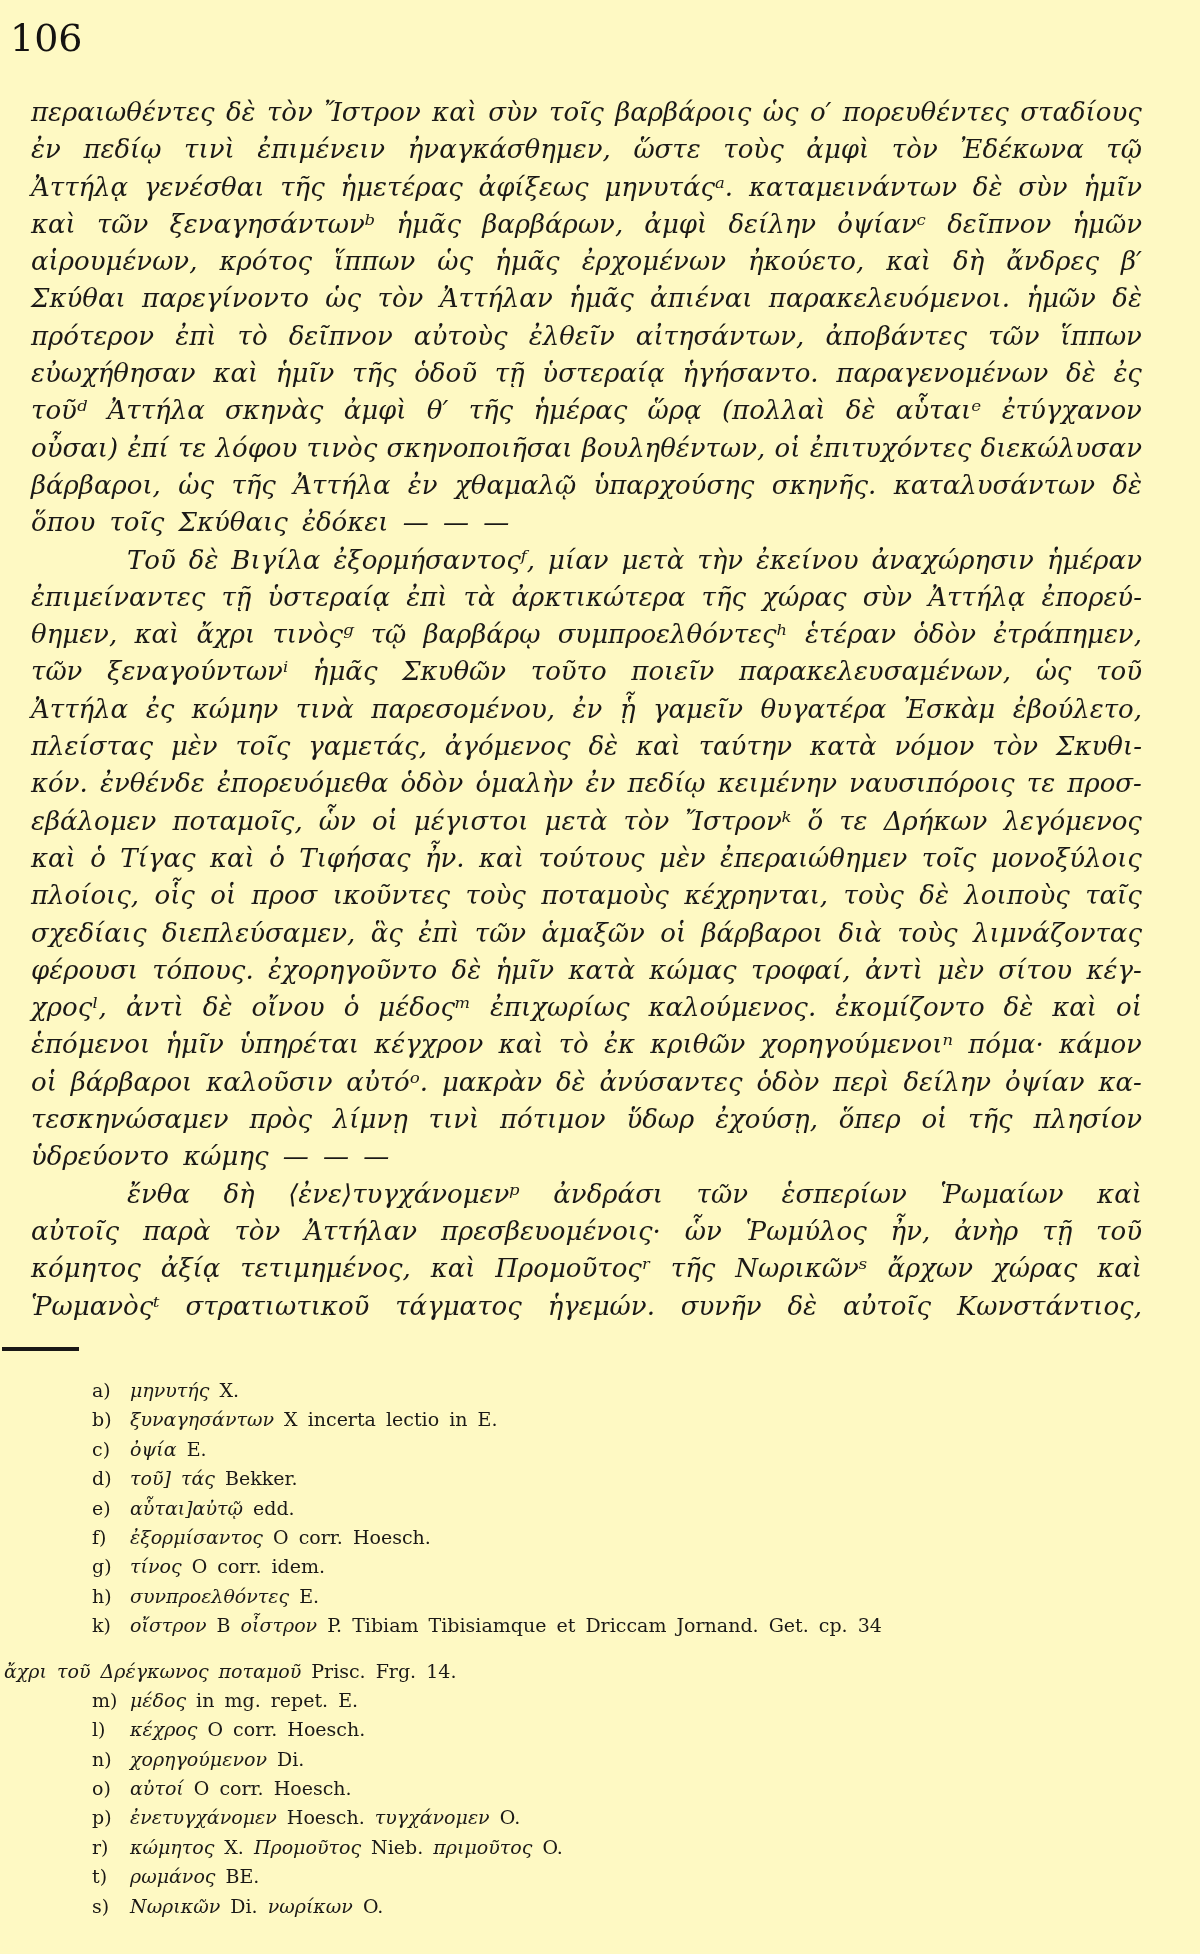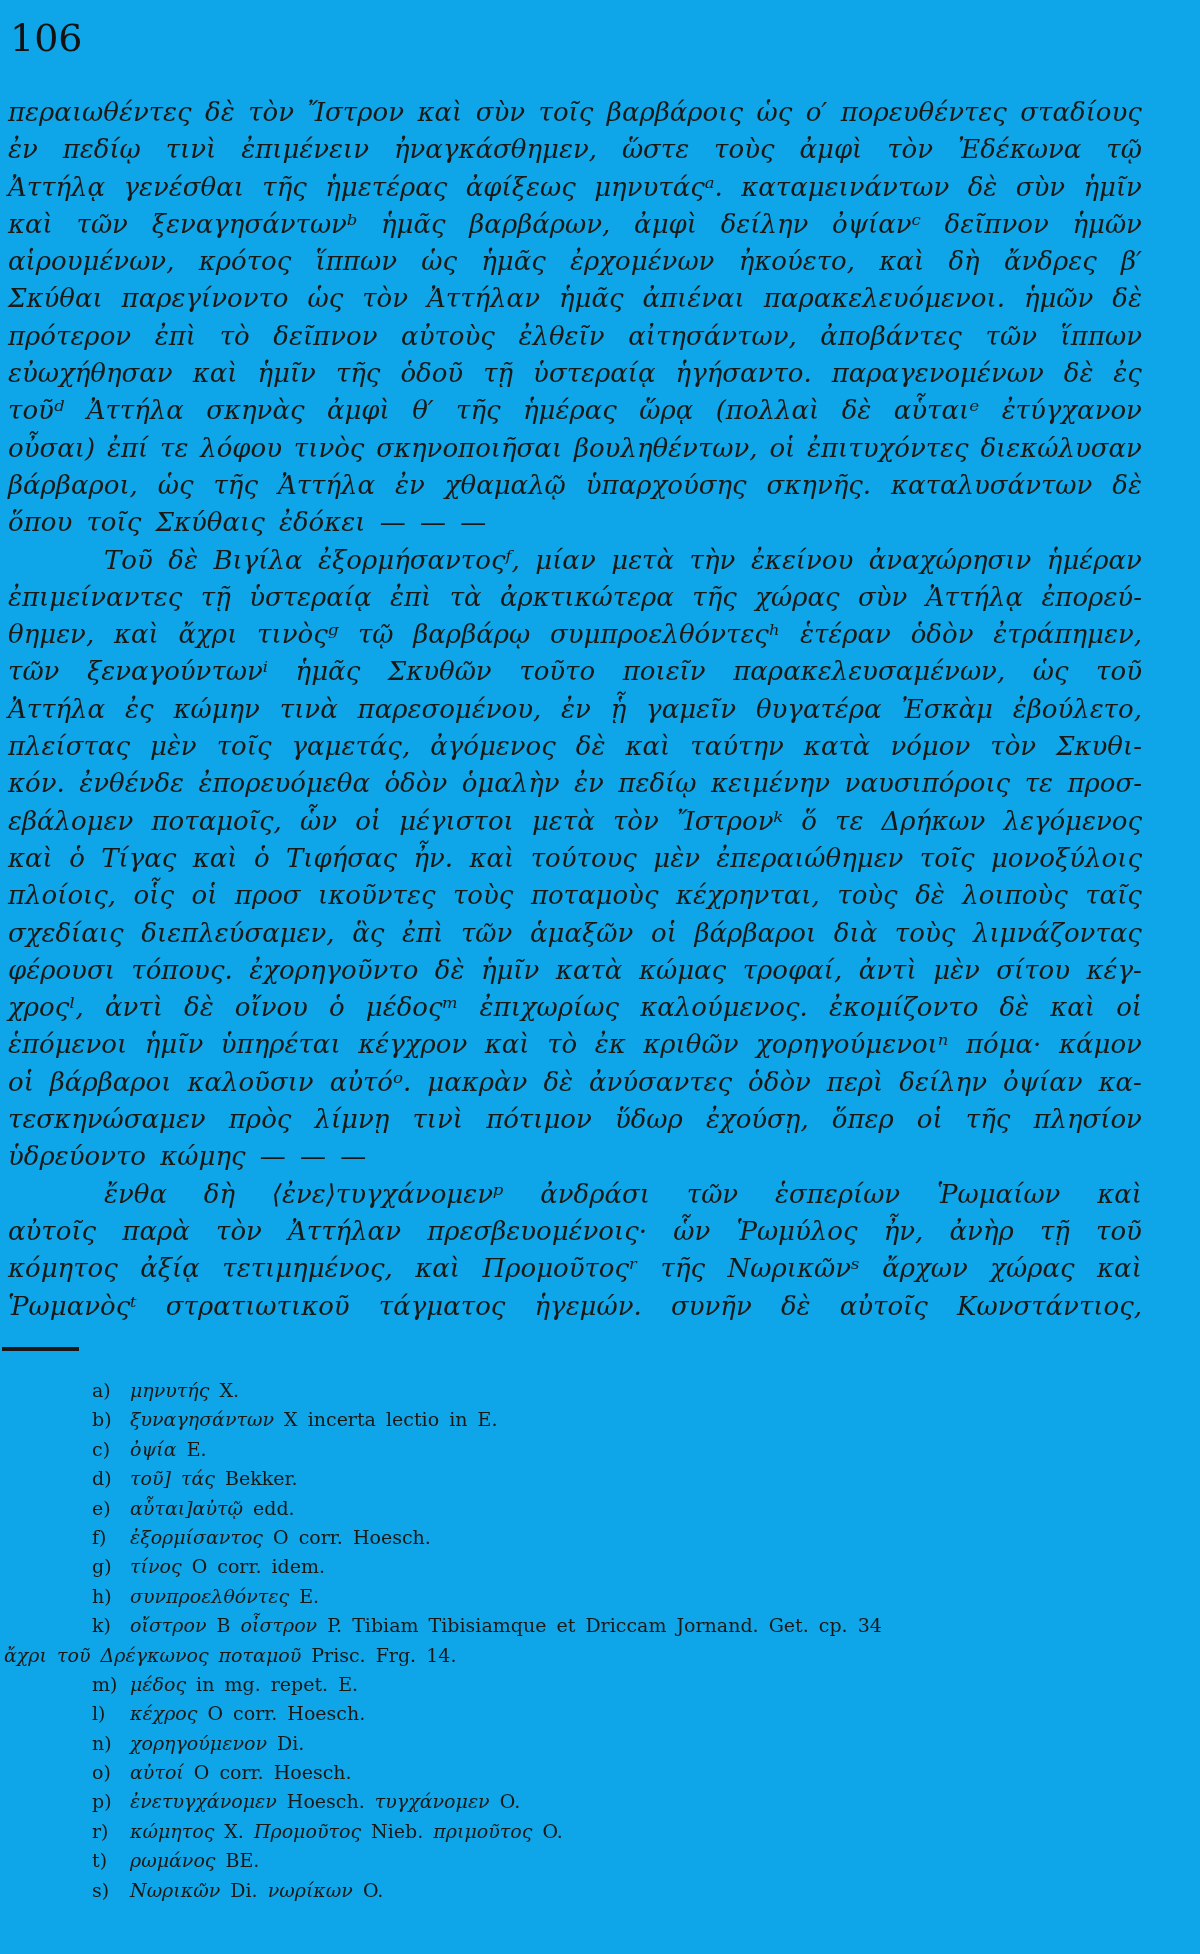--- a/index.html
+++ b/index.html
@@ -1,44 +1,44 @@
 <!DOCTYPE html>
 <html><head>
 <meta charset="utf-8">
 <style>
   html,body { margin:0; padding:0; background:#e8e8e8; }
   .page {
     position:relative; width:1200px; height:1954px;
-    background:#0ea5e9; color:#1b1916; overflow:hidden;
+    background:#fef9c3; color:#1b1916; overflow:hidden;
     font-family:"DejaVu Serif","DejaVu Sans",serif;
   }
   .page-number {
     position:absolute; top:16px; left:10px;
     font-size:38px; font-style:normal; color:#141210;
   }
   .main-text {
     position:absolute; top:94px; left:8px; width:1134px;
     font-style:italic; font-size:26px;
   }
-  .line { height:37.3px; line-height:37.3px; white-space:nowrap; overflow:visible; }
+  .line { height:37.3px; line-height:37.3px; white-space:nowrap; overflow:visible;margin-left:23px; }
   .line.j { display:flex; justify-content:space-between; }
   .line.j span.w { display:inline-block; }
   .line.ind { padding-left:96px; }
   .line.plain { word-spacing:6px; }
   .lat { font-style:normal; }
   .footnote-rule {
     position:absolute; top:1347px; left:2px; width:77px; height:4px;
     background:#1a1816;
   }
   .footnotes {
     position:absolute; top:1376px; left:4px; width:1142px;
     font-style:italic; font-size:19px;
   }
   .fn { height:29.4px; line-height:29.4px; padding-left:88px; white-space:nowrap; word-spacing:4px; }
-  .fn.cont { padding-left:0; }
+  .fn.cont { padding-left:0;margin-top:16px; }
   .fn-label { font-style:normal; display:inline-block; min-width:28px; margin-right:10px; }
 </style>
 </head>
 <body>
 
 <div class="page">
   <div class="page-number">106</div>
   <div class="main-text">
       <div class="line j">
         <span class="w">περαιωθέντες</span>

